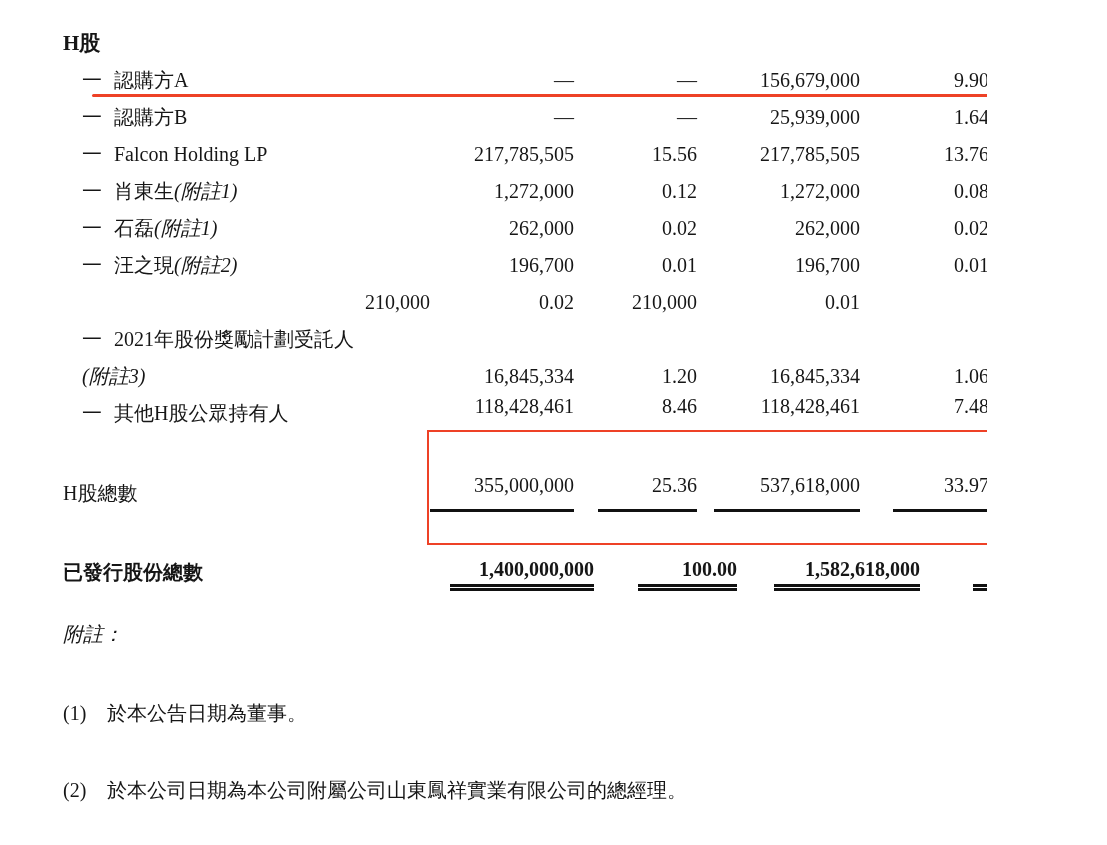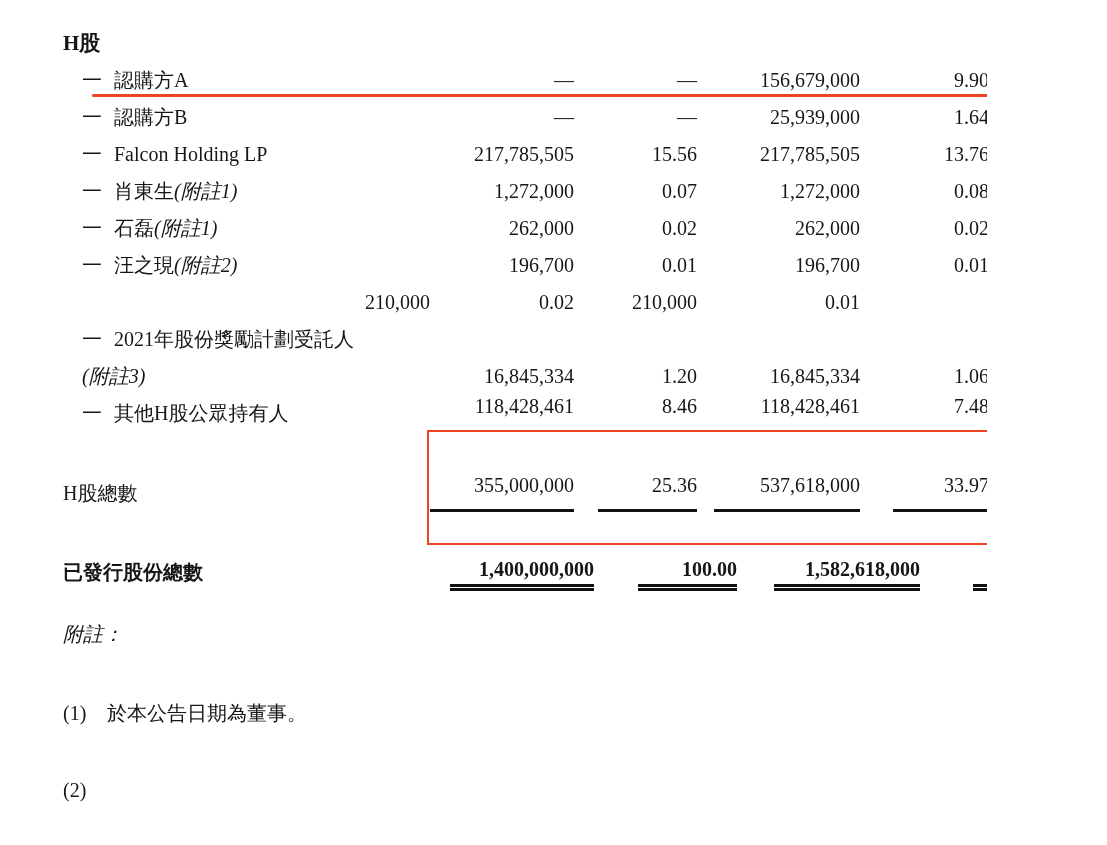--- a/index.html
+++ b/index.html
@@ -63,21 +63,21 @@
         <div class="cell label"><span class="dash">一</span><span>Falcon Holding LP</span></div>
         <div class="cell n">217,785,505</div>
         <div class="cell n">15.56</div>
         <div class="cell n">217,785,505</div>
         <div class="cell n">13.76</div>
       </div>
 
       <div class="row">
         <div class="cell label"><span class="dash">一</span><span>肖東生</span><span class="note-ital">(附註1)</span></div>
         <div class="cell n">1,272,000</div>
-        <div class="cell n">0.07</div>
+        <div class="cell n">0.12</div>
         <div class="cell n">1,272,000</div>
         <div class="cell n">0.08</div>
       </div>
 
       <div class="row">
         <div class="cell label"><span class="dash">一</span><span>石磊</span><span class="note-ital">(附註1)</span></div>
         <div class="cell n">262,000</div>
         <div class="cell n">0.02</div>
         <div class="cell n">262,000</div>
         <div class="cell n">0.02</div>
@@ -142,20 +142,21 @@
 
     <div class="notes-heading">附註：</div>
 
     <div class="note-item n1">
       <span class="note-num">(1)</span>
       <span class="note-text">於本公告日期為董事。</span>
     </div>
 
     <div class="note-item n2">
       <span class="note-num">(2)</span>
+      <span class="note-text">於本公司日期為本公司附屬公司山東鳳祥實業有限公司的總經理。</span>
     </div>
 
   </div>
 
   <div class="red-underline"></div>
   <div class="red-box"></div>
 
 </div>
 
 </body></html>

